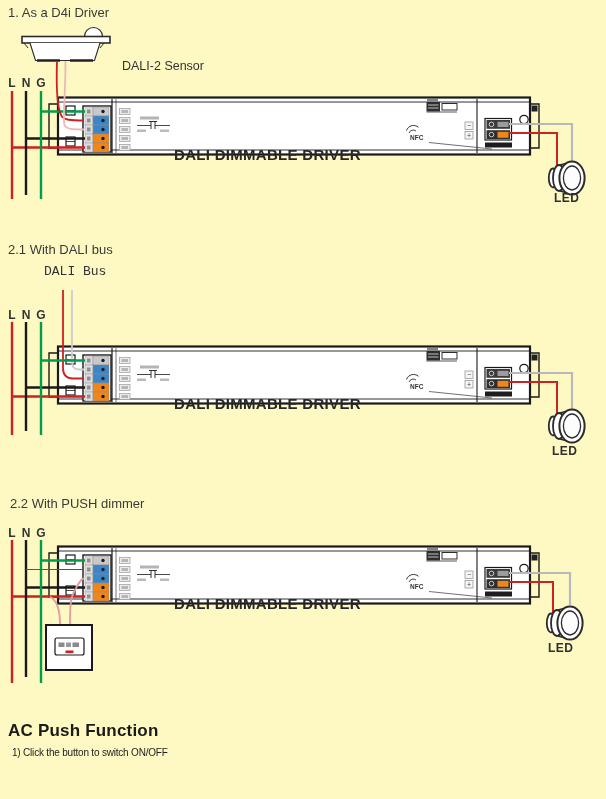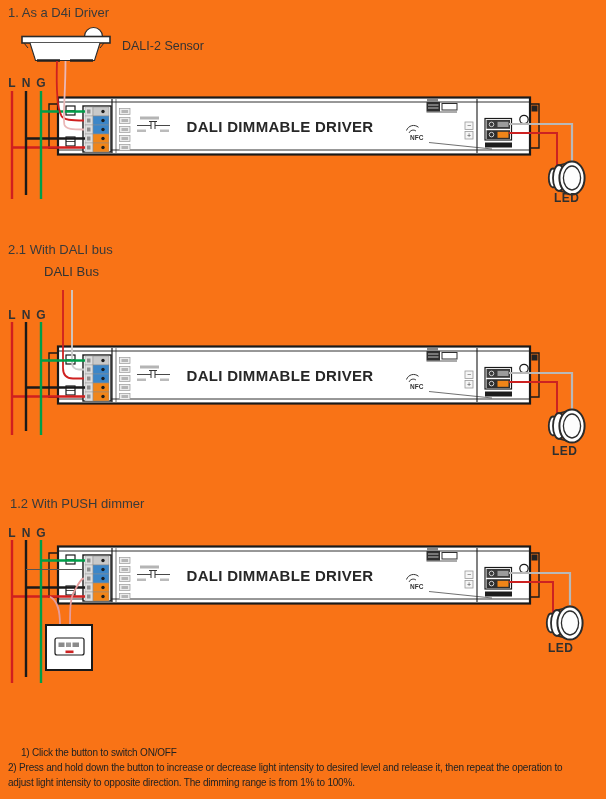--- a/index.html
+++ b/index.html
@@ -1,25 +1,25 @@
 <!DOCTYPE html>
 <html><head>
 <meta charset="utf-8">
 <style>
   html,body{margin:0;padding:0;background:#fff;}
-  #page{position:relative;width:606px;height:799px;background:#f97316;overflow:hidden;
+  #page{position:relative;width:606px;height:799px;background:#fef9c3;overflow:hidden;
         font-family:"Liberation Sans",sans-serif;color:#333;}
   #art{position:absolute;left:0;top:0;}
   .t{position:absolute;white-space:nowrap;}
   .h{font-size:13px;color:#3a3a3a;}
-  .lbl{font-size:12.5px;color:#333;}
-  .bus{font-size:13px;color:#333;}
+  .lbl{font-size:12.5px;color:#333;margin-top:20px;}
+  .bus{font-size:13px;color:#333;font-family:Liberation Mono, monospace;}
   .wire{font-size:12px;font-weight:700;color:#333;width:12px;text-align:center;}
   .ledl{font-size:12px;font-weight:700;letter-spacing:.5px;color:#2f2f2f;}
-  .drv{font-size:15px;font-weight:700;letter-spacing:.3px;color:#272727;width:212px;text-align:center;}
+  .drv{font-size:15px;font-weight:700;letter-spacing:.3px;color:#272727;width:212px;text-align:left;margin-top:28px;}
   .nfc{font-size:6.5px;font-weight:700;color:#333;}
   .pm{font-size:7px;width:8px;text-align:center;line-height:7.5px;color:#444;}
   .f-h{font-size:17px;font-weight:700;letter-spacing:.2px;color:#1a1a1a;}
   .f-t{font-size:10px;letter-spacing:-0.2px;color:#222;}
 </style>
 </head>
 <body>
 
 <div id="page">
 
@@ -218,27 +218,26 @@
 <span class="t bus" style="left:44px;top:264px;">DALI Bus</span>
 <span class="t wire" style="left:6px;top:308px;">L</span>
 <span class="t wire" style="left:20px;top:308px;">N</span>
 <span class="t wire" style="left:35px;top:308px;">G</span>
 <span class="t drv" style="left:174px;top:367px;">DALI DIMMABLE DRIVER</span>
 <span class="t nfc" style="left:410px;top:383px;">NFC</span>
 <span class="t pm" style="left:465px;top:371px;">−</span>
 <span class="t pm" style="left:465px;top:380.5px;">+</span>
 <span class="t ledl" style="left:552px;top:444px;">LED</span>
 
-<span class="t h" style="left:10px;top:496px;">1.2 With PUSH dimmer</span>
+<span class="t h" style="left:10px;top:496px;">2.2 With PUSH dimmer</span>
 <span class="t wire" style="left:6px;top:526px;">L</span>
 <span class="t wire" style="left:20px;top:526px;">N</span>
 <span class="t wire" style="left:35px;top:526px;">G</span>
 <span class="t drv" style="left:174px;top:567px;">DALI DIMMABLE DRIVER</span>
 <span class="t nfc" style="left:410px;top:583px;">NFC</span>
 <span class="t pm" style="left:465px;top:571px;">−</span>
 <span class="t pm" style="left:465px;top:580.5px;">+</span>
 <span class="t ledl" style="left:548px;top:641px;">LED</span>
 
-<span class="t f-t" style="left:21px;top:747px;">1) Click the button to switch ON/OFF</span>
-<span class="t f-t" style="left:8px;top:762px;">2) Press and hold down the button to increase or decrease light intensity to desired level and release it, then repeat the operation to</span>
-<span class="t f-t" style="left:8px;top:776.5px;">adjust light intensity to opposite direction. The dimming range is from 1% to 100%.</span>
+<span class="t f-h" style="left:8px;top:721px;">AC Push Function</span>
+<span class="t f-t" style="left:12px;top:747px;">1) Click the button to switch ON/OFF</span>
 
 </div>
 
 </body></html>

